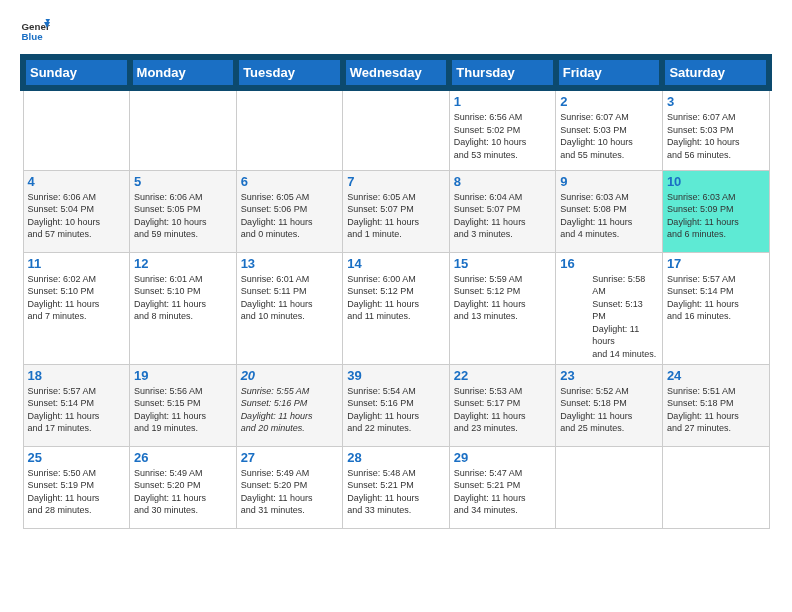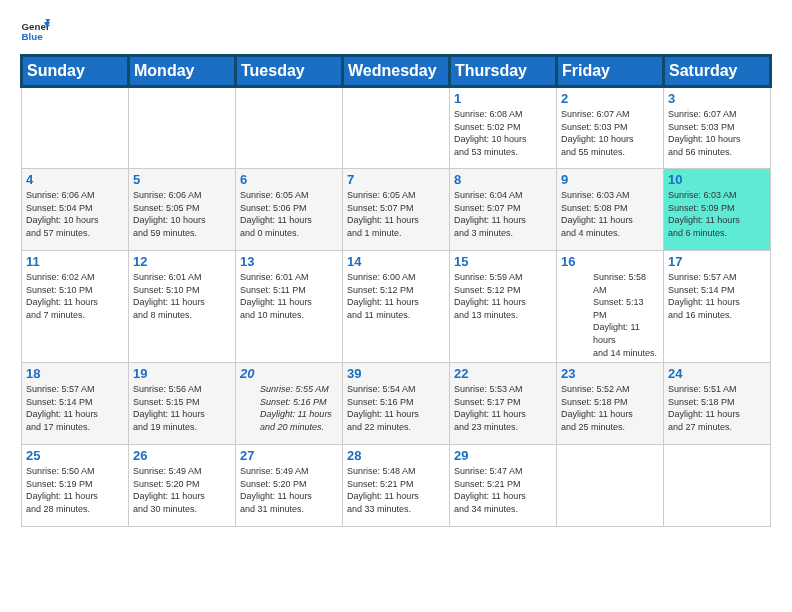--- a/index.html
+++ b/index.html
@@ -45,25 +45,25 @@
       font-weight: normal;
     }
     .calendar {
       width: 100%;
       border-collapse: collapse;
       table-layout: fixed;
     }
     .calendar th {
       background: #1a6fc4;
       color: #fff;
-      font-size: 16px;
+      font-size: 13px;
       font-weight: bold;
       padding: 5px 4px;
       text-align: left;
-      border: 3px solid #0c4a6e;
+      border: 6px solid #0c4a6e;
     }
     .calendar td {
       border: 1px solid #ccc;
       vertical-align: top;
       padding: 3px 4px;
       font-size: 9.5px;
       color: #333;
       height: 82px;
       background: #fff;
     }
@@ -122,21 +122,21 @@
         </tr>
     </thead>
     <tbody id="calendar-body">
     <tr>
           <td class="empty-cell"></td>
           <td class="empty-cell"></td>
           <td class="empty-cell"></td>
           <td class="empty-cell"></td>
           <td>
             <span class="day-number">1</span>
-            <div class="day-info" style="white-space: pre-line;">Sunrise: 6:08 AM
+            <div class="day-info" style="white-space: pre-line;">Sunrise: 6:56 AM
 Sunset: 5:02 PM
 Daylight: 10 hours
 and 53 minutes.</div>
           </td>
           <td>
             <span class="day-number">2</span>
             <div class="day-info" style="white-space: pre-line;">Sunrise: 6:07 AM
 Sunset: 5:03 PM
 Daylight: 10 hours
 and 55 minutes.</div>
@@ -261,21 +261,21 @@
           </td>
           <td style="background: rgb(245, 245, 245);">
             <span class="day-number">19</span>
             <div class="day-info" style="white-space: pre-line;">Sunrise: 5:56 AM
 Sunset: 5:15 PM
 Daylight: 11 hours
 and 19 minutes.</div>
           </td>
           <td style="background: rgb(245, 245, 245); font-style: italic;">
             <span class="day-number">20</span>
-            <div class="day-info" style="white-space: pre-line; margin-left: 20px;">Sunrise: 5:55 AM
+            <div class="day-info" style="white-space: pre-line;">Sunrise: 5:55 AM
 Sunset: 5:16 PM
 Daylight: 11 hours
 and 20 minutes.</div>
           </td>
           <td style="background: rgb(245, 245, 245);">
             <span class="day-number">39</span>
             <div class="day-info" style="white-space: pre-line;">Sunrise: 5:54 AM
 Sunset: 5:16 PM
 Daylight: 11 hours
 and 22 minutes.</div>

